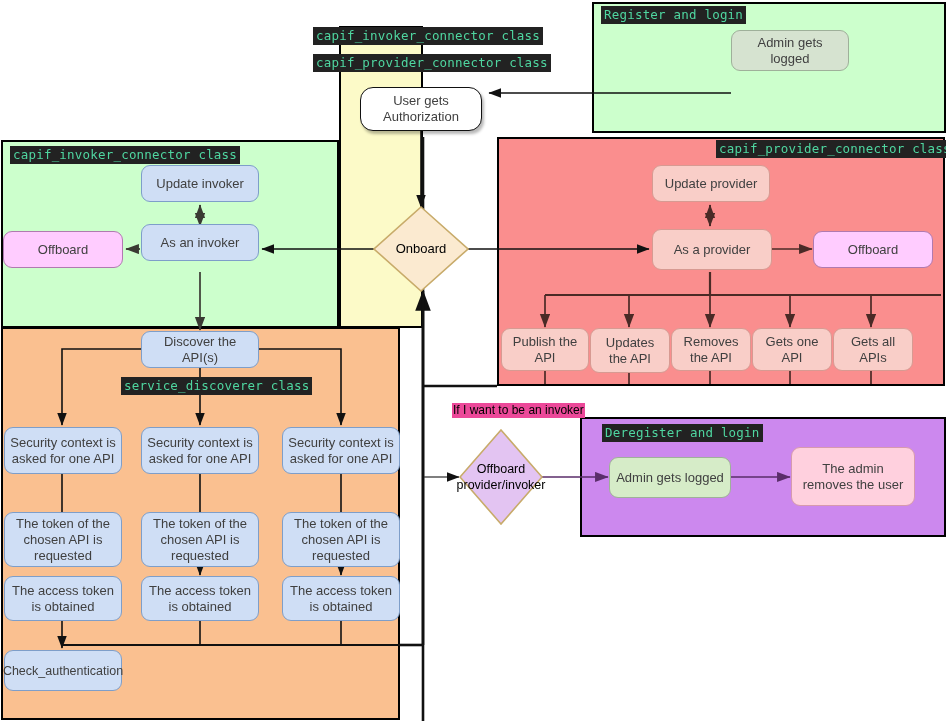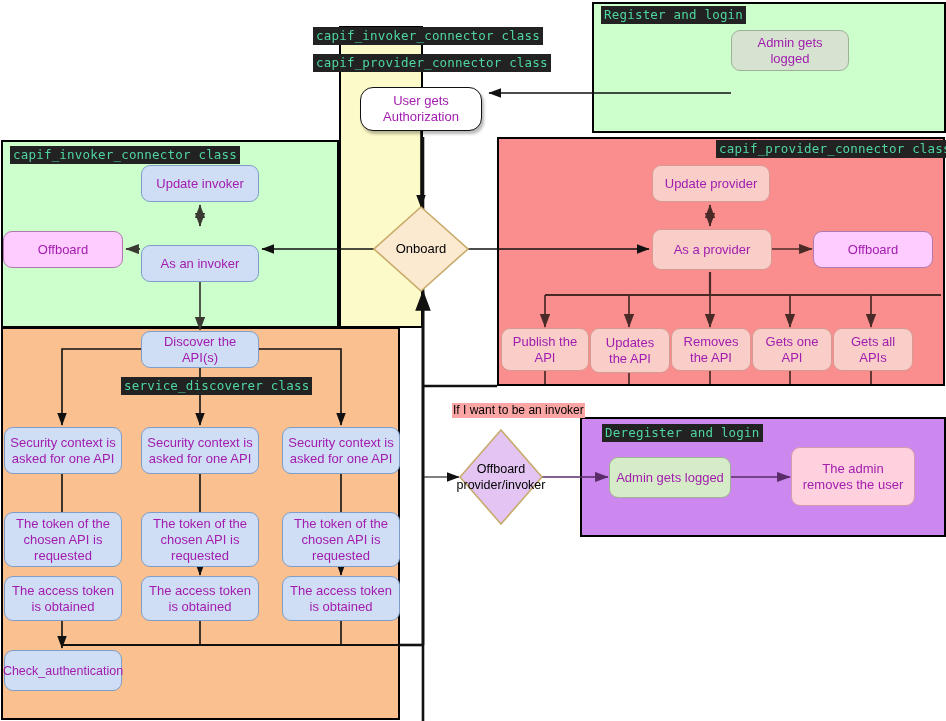--- a/index.html
+++ b/index.html
@@ -42,42 +42,42 @@
     font-family:"DejaVu Sans Mono","Liberation Mono",monospace;
     font-size:12.5px;
     line-height:16px;
     padding:1px 3px;
     white-space:nowrap;
     letter-spacing:0.2px;
     z-index:40;
   }
   .blue-label{
     position:absolute;
-    background:#fca5a5;
+    background:#ec4899;
     color:#000000;
     font-family:"Liberation Sans",sans-serif;
     font-size:12px;
     line-height:15px;
     padding:0 1px;
     white-space:nowrap;
     z-index:40;
   }
 
   
   .node{
     position:absolute;
     box-sizing:border-box;
     display:flex;
     align-items:center;
     justify-content:center;
     text-align:center;
     border-radius:9px;
     font-size:13px;
     line-height:16px;
-    color:#a21caf;
+    color:#404040;
     padding:2px 5px;
     z-index:30;
   }
   .n-blue  { background:#cfdef5; border:1.3px solid #7e9ec9; }
   .n-white { background:#ffffff; border:1.6px solid #111111; border-radius:13px;
              box-shadow:2px 3px 3px rgba(0,0,0,0.28); }
   .n-pinkL { background:#f9cec8; border:1.3px solid #d79a92; }
   .n-magenta{background:#ffccff; border:1.3px solid #b07ab0; }
   .n-sage  { background:#d6e3d0; border:1.3px solid #9fb09a; }
   .n-sage2 { background:#d6ecc8; border:1.3px solid #9fb09a; }
@@ -231,21 +231,21 @@
 
   <div class="node n-white" style="left:360px;top:87px;width:122px;height:44px;">User gets Authorization</div>
 
   <div class="node n-sage" style="left:731px;top:30px;width:118px;height:41px;">Admin gets logged</div>
 
 
   <div class="node n-blue" style="left:141px;top:165px;width:118px;height:37px;">Update invoker</div>
 
   <div class="node n-magenta" style="left:3px;top:231px;width:120px;height:37px;">Offboard</div>
 
-  <div class="node n-blue" style="left:141px;top:245px;width:118px;height:37px;">As an invoker</div>
+  <div class="node n-blue" style="left:141px;top:224px;width:118px;height:37px;">As an invoker</div>
 
   <div class="diamond" style="left:373px;top:206px;width:96px;height:86px;">
     <svg class="dshape" viewBox="0 0 96 86" preserveAspectRatio="none">
       <polygon points="48,1 95,43 48,85 1,43" fill="#fbead0" stroke="#c8ab6a" stroke-width="1.6"></polygon>
     </svg>
     <div class="dtext">Onboard</div>
   </div>
 
   <div class="node n-pinkL" style="left:652px;top:165px;width:118px;height:37px;">Update provider</div>
 

